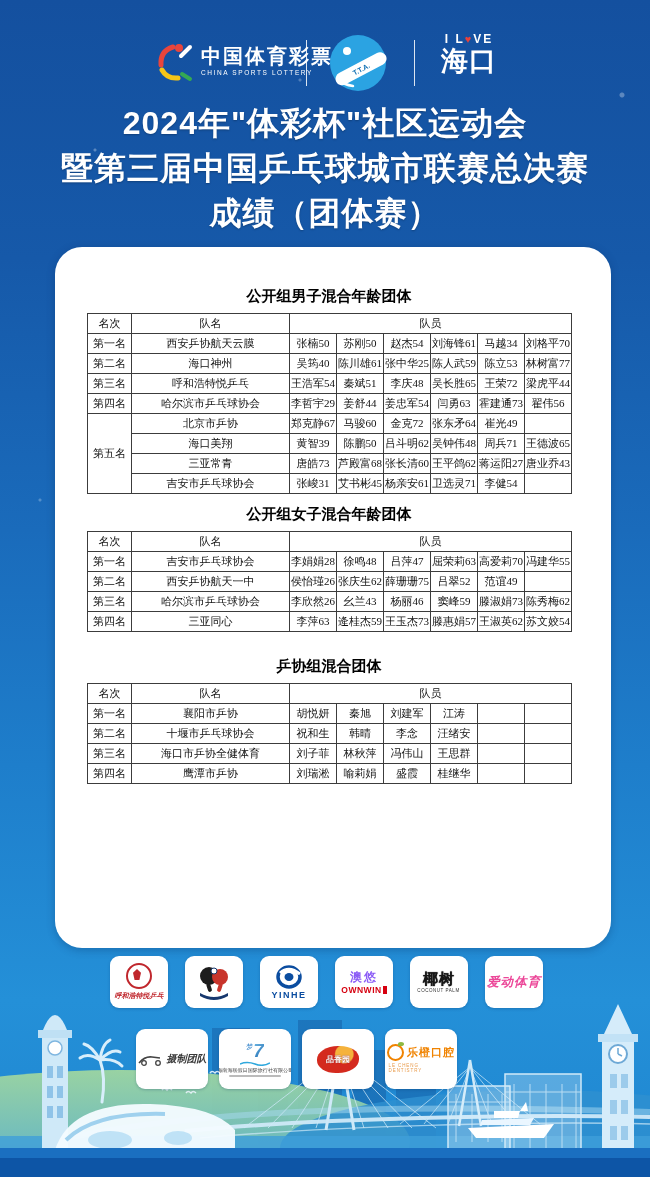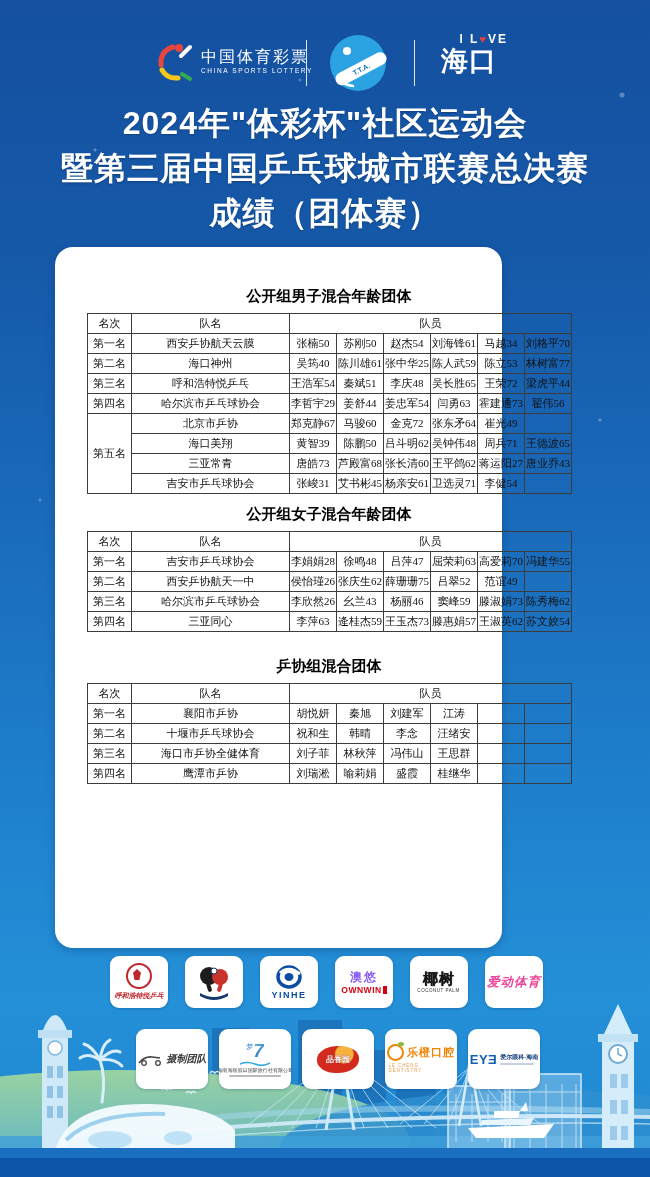--- a/index.html
+++ b/index.html
@@ -14,38 +14,38 @@
       radial-gradient(circle 1px at 600px 420px, rgba(255,255,255,.3) 0 1px, transparent 2px),
       radial-gradient(circle 1px at 40px 500px, rgba(255,255,255,.25) 0 1px, transparent 2px),
       radial-gradient(circle 2px at 622px 95px, rgba(255,255,255,.3) 0 2px, transparent 3px),
       radial-gradient(circle 1px at 95px 150px, rgba(255,255,255,.3) 0 1px, transparent 2px),
       radial-gradient(circle 1px at 500px 520px, rgba(255,255,255,.2) 0 1px, transparent 2px),
       radial-gradient(circle 1px at 300px 80px, rgba(255,255,255,.25) 0 1px, transparent 2px);}
   
   .hdr{position:absolute;left:0;top:28px;width:100%;height:74px;}
   .lottery{position:absolute;left:152px;top:12px;display:flex;align-items:center;gap:7px;}
   .lottery .txt{display:flex;flex-direction:column;line-height:1.1;}
-  .lottery .zh{color:#fff;font-size:16px;font-weight:400;letter-spacing:2px;}
+  .lottery .zh{color:#fff;font-size:20px;font-weight:700;letter-spacing:2px;}
   .lottery .en{color:#fff;font-size:6.5px;letter-spacing:1.6px;margin-top:2px;}
   .hdr-div{position:absolute;top:12px;width:1px;height:46px;background:rgba(255,255,255,.85);}
   .hdr-div.d1{left:306px;} .hdr-div.d2{left:414px;}
   .ball{position:absolute;left:328px;top:5px;}
   .ilove{position:absolute;left:430px;top:4px;width:78px;text-align:center;color:#fff;}
-  .ilove .top{font-size:12px;font-weight:800;letter-spacing:2px;text-align:right;}
+  .ilove .top{font-size:12px;font-weight:800;letter-spacing:2px;}
   .ilove .top .heart{color:#e8413b;font-size:11px;}
   .ilove .city{position:relative;font-size:27px;font-weight:800;line-height:30px;letter-spacing:1px;}
   .ilove .city::before{content:"";position:absolute;right:2px;top:-4px;width:14px;height:14px;border-radius:50% 50% 50% 0;
     background:conic-gradient(#e8413b,#f2a33c,#e8413b);opacity:.9;z-index:-1;}
   .ilove .city::after{content:"";position:absolute;left:6px;bottom:-8px;width:20px;height:16px;border-radius:50% 0 50% 50%;
     background:conic-gradient(#2bb5e8,#7a52c7,#e8413b,#2bb5e8);opacity:.85;z-index:-1;}
   
   .title{position:absolute;left:0;top:101px;width:100%;text-align:center;color:#fff;
     font-weight:800;font-size:32px;line-height:45px;letter-spacing:1px;text-shadow:0 1px 2px rgba(0,0,0,.25);}
   
-  .panel{position:absolute;left:55px;top:247px;width:447px;height:701px;background:#fff;border-radius:18px;
+  .panel{position:absolute;left:55px;top:247px;width:556px;height:701px;background:#fff;border-radius:27px;
     box-shadow:0 2px 8px rgba(0,40,90,.3);}
   .tbl-sec{margin:0 0 0 32px;width:484px;}
   .tbl-title{font-family:"Liberation Serif","DejaVu Serif",serif;font-weight:700;font-size:15px;color:#000;
     text-align:center;line-height:20px;margin-bottom:7px;}
   table.res{table-layout:fixed;width:484px;border-collapse:collapse;font-family:"Liberation Serif","DejaVu Serif",serif;}
   table.res th,table.res td{border:1px solid #3c3c3c;height:19px;padding:0 1px;text-align:center;
     font-size:11px;font-weight:400;color:#111;overflow:hidden;white-space:nowrap;}
   
   .sp-row{position:absolute;display:flex;z-index:5;}
   .sp-row.r1{left:110px;top:956px;gap:17px;}
@@ -547,24 +547,15 @@
         <span>品香园</span>
       </div>
     </div>
     <div class="sp-card">
       <div class="lc-row">
         <div class="lc-orange"></div>
         <span class="lc-zh">乐橙口腔</span>
       </div>
       <div class="lc-en">LE CHENG DENTISTRY</div>
     </div>
-    <div class="sp-card">
-      <div class="eye-row">
-        <span class="eye-logo">EYƎ</span>
-        <div class="eye-col">
-          <span class="eye-zh">爱尔眼科·海南</span>
-          <span class="eye-bar"></span>
-        </div>
-      </div>
-    </div>
   </div>
 
 </div>
 
 </body></html>

